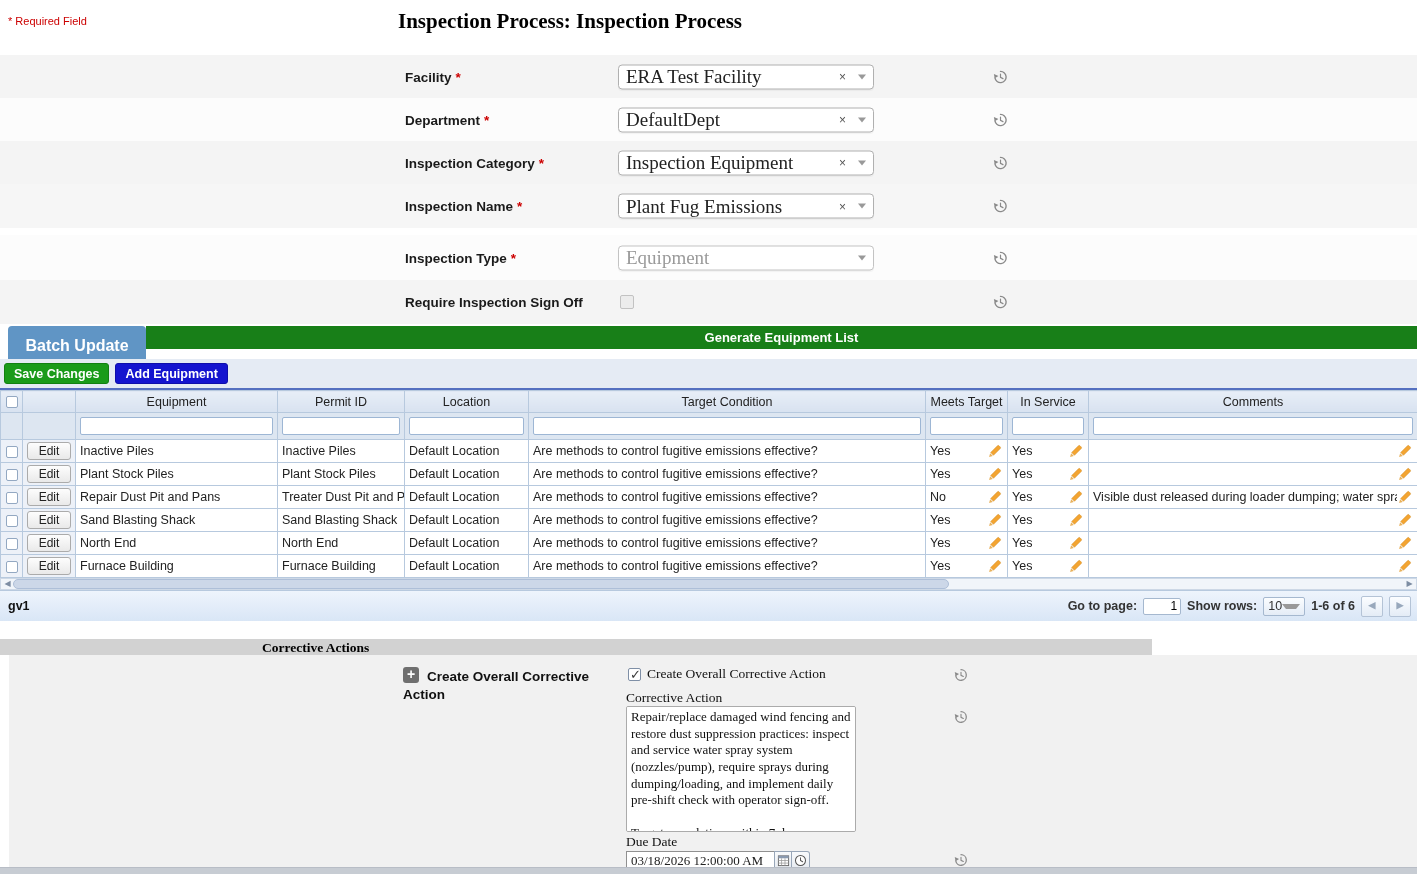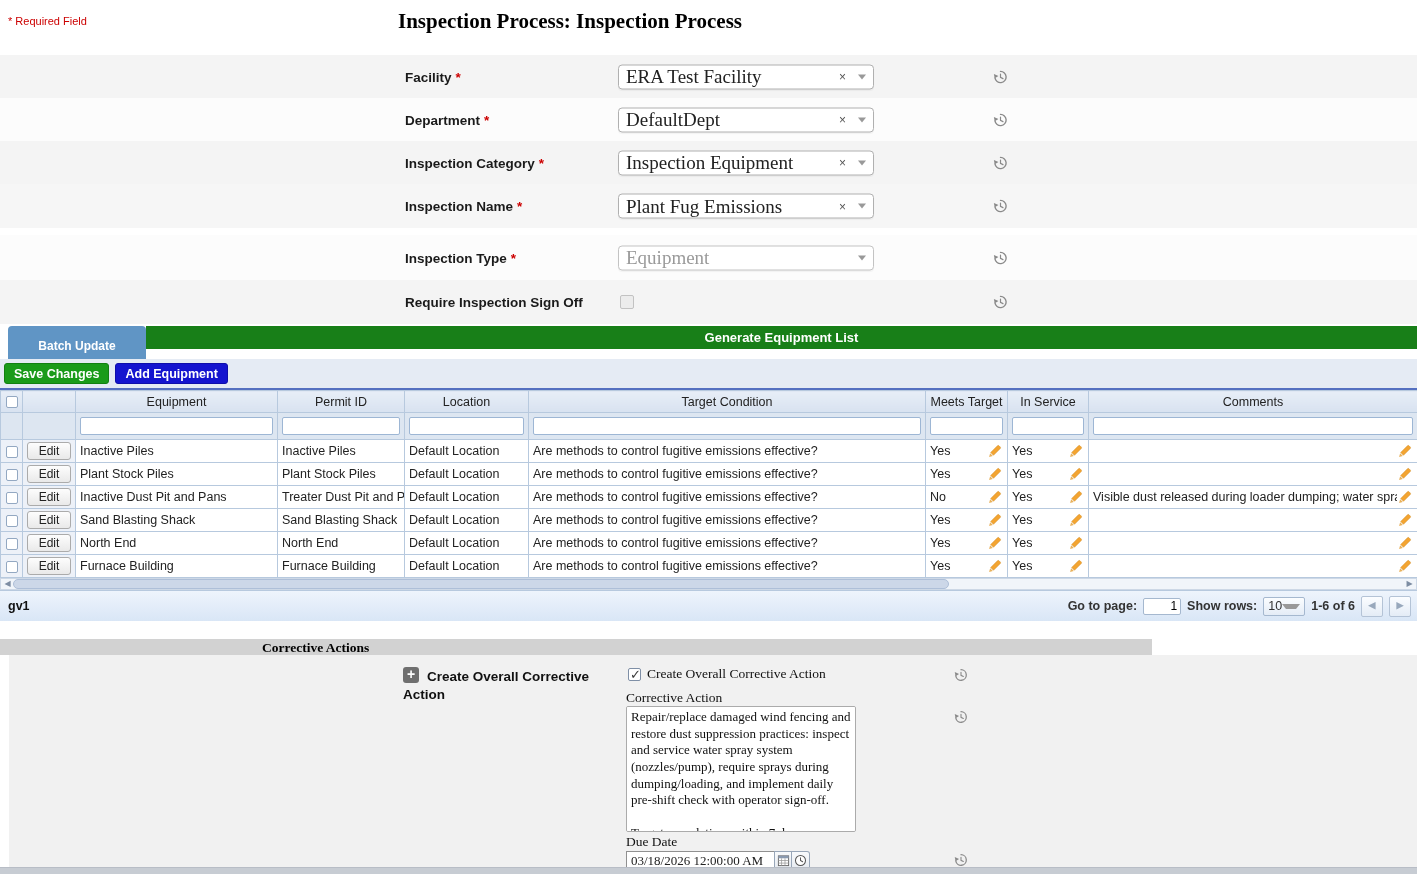--- a/index.html
+++ b/index.html
@@ -30,21 +30,21 @@
   .hist{position:absolute;left:992px;top:50%;transform:translateY(-50%);width:17px;height:17px;}
   .cb{display:inline-block;width:14px;height:14px;background:#ececec;border:1px solid #c2c2c2;
       border-radius:2px;box-sizing:border-box;vertical-align:middle;}
   .cb.blue{background:#fff;border:1px solid #93a8c2;}
   .cb.checked{background:#fff;border:1px solid #7f8fa6;position:relative;}
   .cb.checked::after{content:"\2713";position:absolute;left:1px;top:-2px;font-size:13px;color:#3a3a3a;}
 
   
   .batch-bar{position:absolute;left:0;top:326px;width:1417px;height:23px;display:flex;}
   .btn-batch{margin-left:8px;width:138px;height:40px;background:#6095c5;border:none;border-radius:4px;
-      color:#fff;font-weight:bold;font-size:12px;font-family:"Liberation Sans",sans-serif;cursor:pointer;}
+      color:#fff;font-weight:bold;font-size:16px;font-family:"Liberation Sans",sans-serif;cursor:pointer;}
   .btn-generate{flex:1;height:23px;background:#187f18;border:none;color:#fff;font-weight:bold;
       font-size:13px;font-family:"Liberation Sans",sans-serif;cursor:pointer;}
 
   
   .grid{position:absolute;left:0;top:359px;width:1417px;}
   .grid-toolbar{height:29px;background:#e5ebf4;border-bottom:2px solid #5570c0;display:flex;
       align-items:center;}
   .btn-save{margin-left:4px;height:21px;padding:0 9px;background:#1a9b1a;border:1px solid #128012;
       border-radius:3px;color:#fff;font-weight:bold;font-size:12.5px;cursor:pointer;
       font-family:"Liberation Sans",sans-serif;}
@@ -330,21 +330,21 @@
                 <svg class="pencil">
                   <use href="#icon-pencil"></use>
                 </svg>
               </div>
             </td>
         </tr>
 
         <tr class="data">
           <td class="selcell"><span class="cb blue" style="width:12px;height:12px;"></span></td>
           <td class="editcell"><button class="btn-edit">Edit</button></td>
-          <td>Inactive Dust Pit and Pans</td>
+          <td>Repair Dust Pit and Pans</td>
           <td>Treater Dust Pit and P...</td>
           <td>Default Location</td>
           <td>Are methods to control fugitive emissions effective?</td>
           <td>
               <div class="cellflex">
                 <span class="ctext">No</span>
                 <svg class="pencil">
                   <use href="#icon-pencil"></use>
                 </svg>
               </div>

